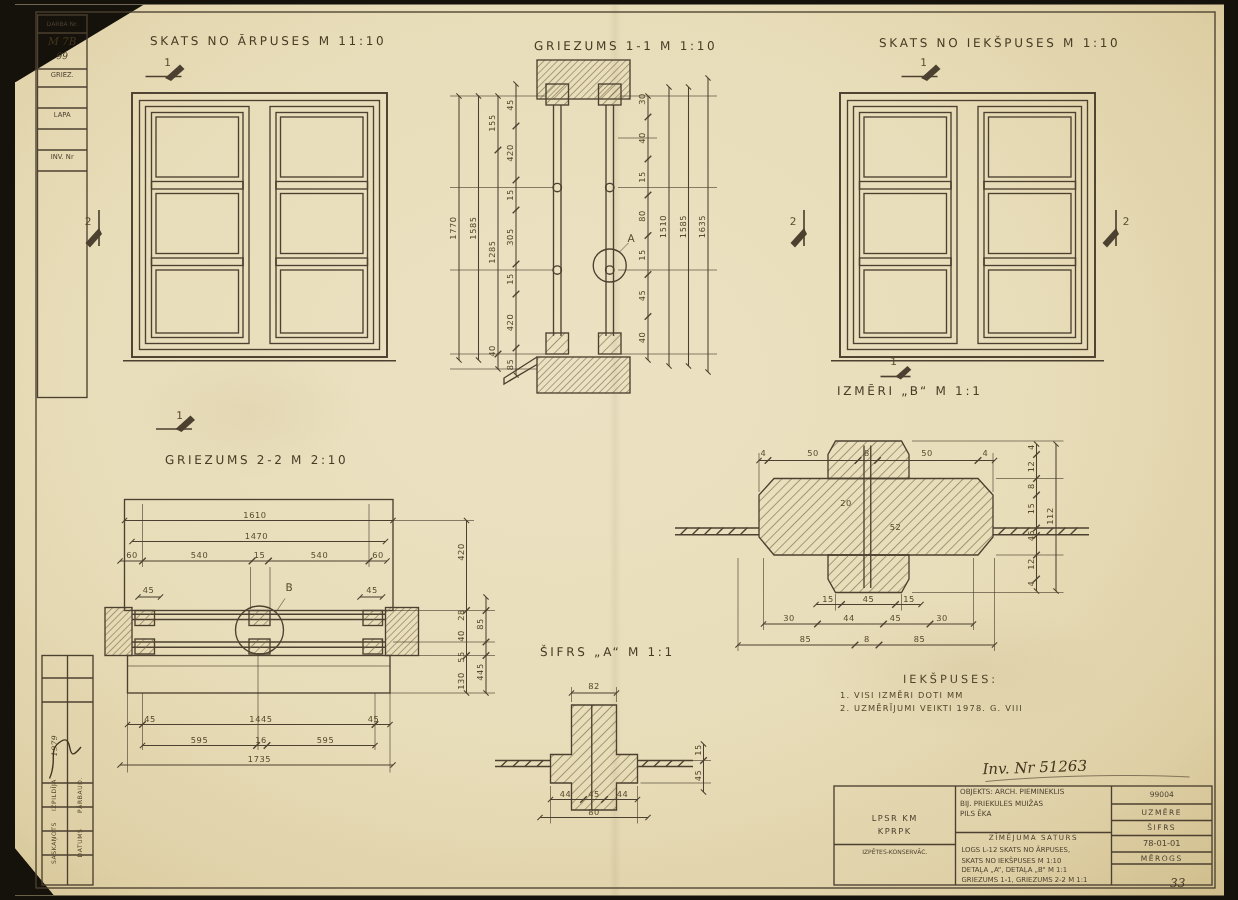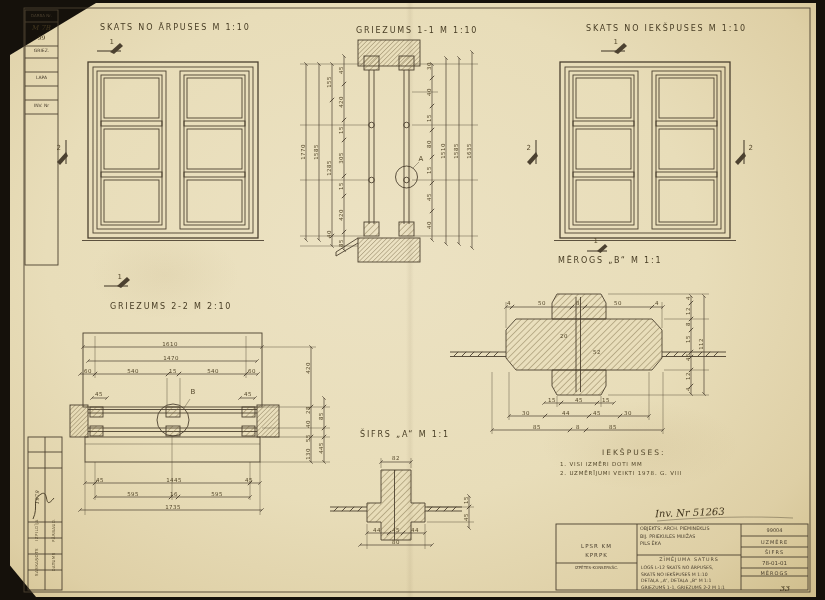--- a/index.html
+++ b/index.html
@@ -436,25 +436,25 @@
       <span class="dim" style="left: 396px; top: 542px; transform: translate(-50%, -50%);">80</span>
       <span class="dim" style="left: 466px; top: 500px; transform: translate(-50%, -50%) rotate(-90deg);">15</span>
       <span class="dim" style="left: 466px; top: 517px; transform: translate(-50%, -50%) rotate(-90deg);">45</span>
       <span class="dim hand" style="left: 37px; top: 497px; font-size: 5px; transform: translate(-50%, -50%) rotate(-90deg);">1979</span>
       <span class="dim" style="left: 36px; top: 530px; font-size: 4px; transform: translate(-50%, -50%) rotate(-90deg);">IZPILDĪJA</span>
       <span class="dim" style="left: 53px; top: 530px; font-size: 4px; transform: translate(-50%, -50%) rotate(-90deg);">PĀRBAUD.</span>
       <span class="dim" style="left: 36px; top: 562px; font-size: 4px; transform: translate(-50%, -50%) rotate(-90deg);">SASKAŅOTS</span>
       <span class="dim" style="left: 53px; top: 562px; font-size: 4px; transform: translate(-50%, -50%) rotate(-90deg);">DATUMS</span>
     </div>
 
-  <div class="t" style="left:100px;top:23px">SKATS NO ĀRPUSES  M 1:10</div>
+  <div class="t" style="left:100px;top:23px">SKATS NO ĀRPUSES  M 11:10</div>
   <div class="t" style="left:356px;top:26px">GRIEZUMS  1-1 M 1:10</div>
   <div class="t" style="left:586px;top:24px">SKATS NO IEKŠPUSES  M 1:10</div>
   <div class="t" style="left:110px;top:302px">GRIEZUMS  2-2 M 2:10</div>
-  <div class="t" style="left:558px;top:256px">MĒROGS „B“ M 1:1</div>
+  <div class="t" style="left:558px;top:256px">IZMĒRI „B“ M 1:1</div>
   <div class="t" style="left:360px;top:430px">ŠIFRS „A“ M 1:1</div>
 
   <div class="note" style="left:602px;top:448px;font-size:7.5px;letter-spacing:2px">IEKŠPUSES:</div>
   <div class="note" style="left:560px;top:461px">1.  VISI IZMĒRI DOTI MM</div>
   <div class="note" style="left:560px;top:470px">2.  UZMĒRĪJUMI VEIKTI 1978. G. VIII</div>
 
   <div class="tb ctr" style="left:25px;top:13px;width:33px;font-size:4px">DARBA Nr.</div>
   <div class="tb ctr hand" style="left:25px;top:24px;width:33px;font-size:7px">M 7B</div>
   <div class="tb ctr hand" style="left:25px;top:34px;width:33px;font-size:6px">99</div>
   <div class="tb ctr" style="left:25px;top:48px;width:33px;font-size:4.5px">GRIEZ.</div>

